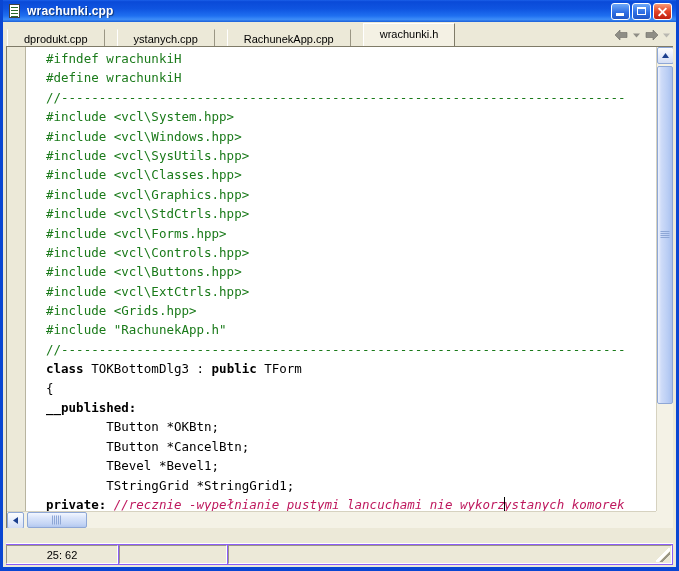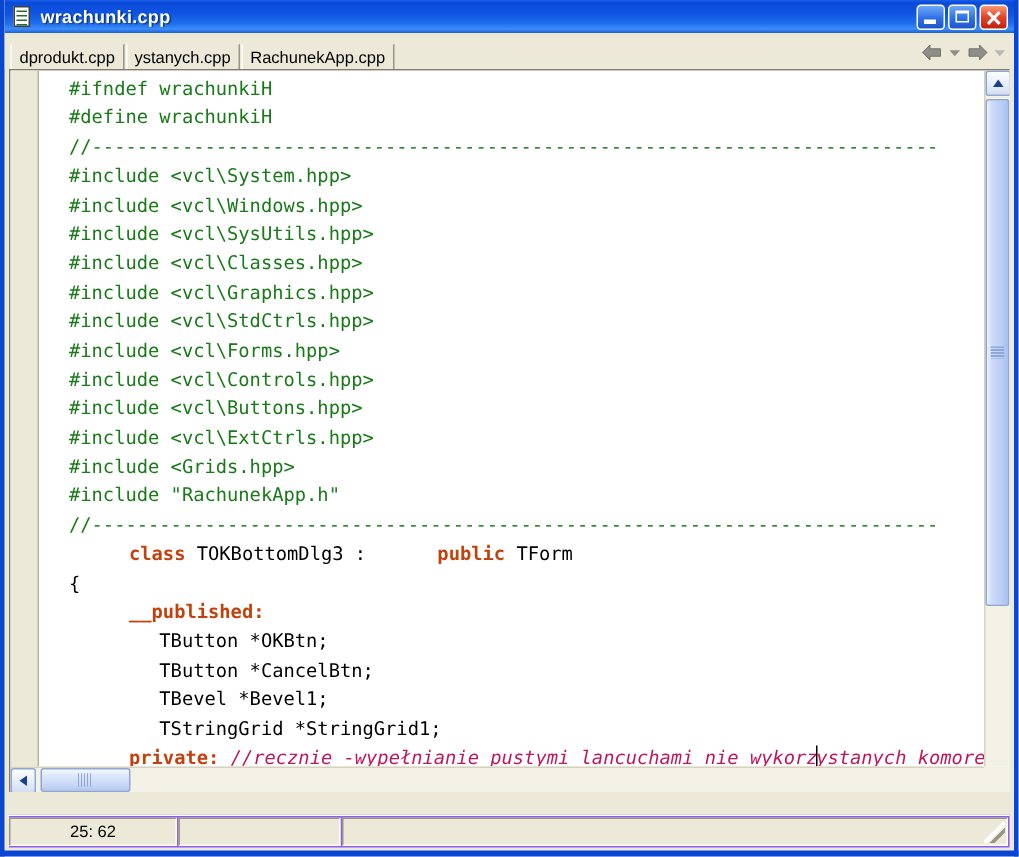--- a/index.html
+++ b/index.html
@@ -124,28 +124,28 @@
     align-items: flex-end;
     padding-left: 4px;
     box-sizing: border-box;
     position: relative;
   }
   .tab {
     height: 19px;
     line-height: 19px;
     font-size: 11px;
     color: #000000;
-    padding: 0 5px;
+    padding: 0 16px;
     background: #ece9d8;
     border-left: 1px solid #ffffff;
     border-right: 1px solid #9a9684;
     border-top: 1px solid #ece9d8;
     box-sizing: border-box;
     white-space: nowrap;
-    margin-right: 1px;
+    margin-right: 12px;
     position: relative;
     top: 2px;
   }
   .tab.active {
     height: 23px;
     line-height: 21px;
     top: 0px;
     background: #f4f1e4;
     border-top: 1px solid #ffffff;
     border-left: 1px solid #ffffff;
@@ -203,21 +203,21 @@
     position: relative;
     padding: 2px 0 0 20px;
     font-family: "DejaVu Sans Mono", "Liberation Mono", monospace;
     font-size: 12.5px;
     line-height: 19.4px;
     white-space: pre;
     overflow: hidden;
     color: #000000;
   }
   .code .ln { height: 19.4px; }
-  .kw   { font-weight: bold; color: #c2410c; margin-left: 40px; }
+  .kw   { font-weight: bold; color: #000000; }
   .pre  { color: #1a7a1a; }
   .cmt  { color: #be185d; font-style: italic; }
   .plain{ color: #000000; }
   .caret {
     display: inline-block;
     width: 0;
     border-left: 1px solid #000000;
     height: 14px;
     vertical-align: -2px;
     margin: 0 -1px;
@@ -344,20 +344,21 @@
         <span class="x1"></span>
           <span class="x2"></span>
       </span>
     </span>
   </div>
 
   <div class="tabstrip">
     <div class="tab">dprodukt.cpp</div>
     <div class="tab">ystanych.cpp</div>
     <div class="tab">RachunekApp.cpp</div>
+    <div class="tab active">wrachunki.h</div>
 
     <div class="tab-nav">
       <span class="nav-arrow">
         <svg width="17" height="16" viewBox="0 0 17 16">
           <path d="M7 3 L2 8 L7 13 L7 10.5 L14 10.5 L14 5.5 L7 5.5 Z" fill="#8f8e86" stroke="#6d6c65" stroke-width="0.6"></path>
         </svg>
       </span>
       <span class="nav-chev">
         <svg width="11" height="16" viewBox="0 0 11 16">
           <path d="M2 6.5 L9 6.5 L5.5 10.5 Z" fill="#8f8e86"></path>

